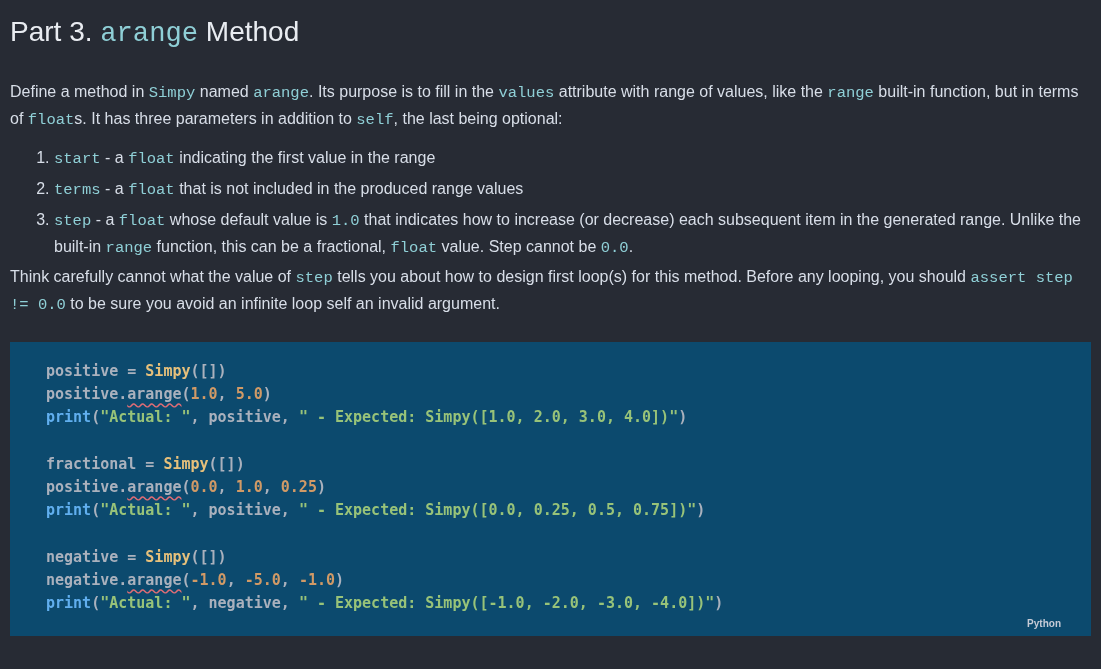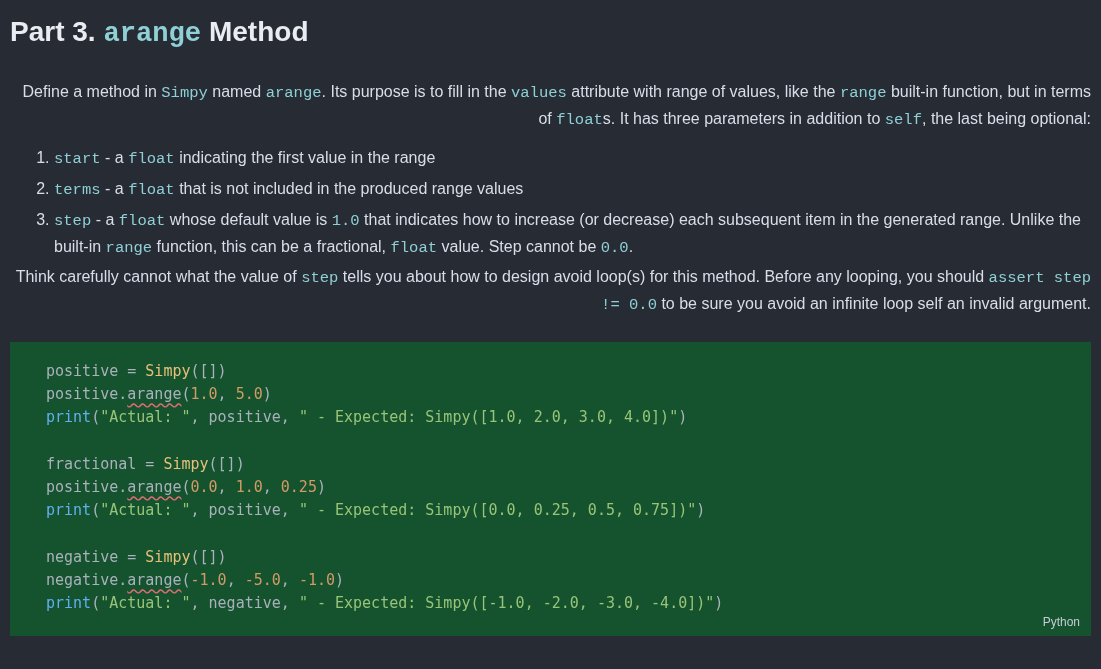--- a/index.html
+++ b/index.html
@@ -5,58 +5,59 @@
   body {
     margin: 0;
     padding: 10px 10px 20px 10px;
     background-color: #272b34;
     color: #d8dee8;
     font-family: "Segoe UI", Arial, sans-serif;
     font-size: 16px;
     line-height: 1.6;
   }
   h2 {
-    font-weight: 700;
+    font-weight: 400;
     font-size: 28px;
     color: #e9ecf1;
     margin: 0 0 24px 0;
   }
   .code-inline {
     font-family: Consolas, "Courier New", monospace;
     color: #8fcfd6;
     font-size: 0.97em;
   }
-  p { margin: 0 0 10px 0; text-align: right; }
+  p { margin: 0 0 10px 0; }
   ol {
     margin: 12px 0 0 0;
     padding-left: 44px;
   }
   ol li { margin-bottom: 4px; color:#d8dee8;}
   .code-block {
-    background-color: #14532d;
+    background-color: #0c4a6e;
     margin-top: 24px;
     padding: 18px 0 0 0;
     position: relative;
     font-family: Consolas, "Courier New", monospace;
     font-size: 15px;
     line-height: 1.55;
+    font-weight: bold;
   }
   .code-block pre {
     margin: 0;
     padding: 0 28px 20px 36px;
     white-space: pre;
     overflow-x: auto;
     color:#aab1bd;
   }
   .lang-label {
     position: absolute;
     bottom: 4px;
-    right: 11px;
+    right: 30px;
     font-family: "Segoe UI", Arial, sans-serif;
-    font-size: 12px;
+    font-size: 10px;
     color: #c6cbd6;
   }
   
   .tk-id   { color: #aab1bd; }   
   .tk-op   { color: #aab1bd; }
   .tk-cls  { color: #e6c07b; }   
   .tk-num  { color: #d19a66; }   
   .tk-str  { color: #98c379; }   
   .tk-fn   { color: #61afef; }   
   .tk-attr { color: #aab1bd; text-decoration: underline wavy #e06c75; text-decoration-skip-ink: none; text-underline-offset: 3px;}   
@@ -79,21 +80,21 @@
   </li>
   <li>
     <span class="code-inline">terms</span><span> - a </span><span class="code-inline">float</span><span> that is not included in the produced range values</span>
   </li>
   <li>
     <span class="code-inline">step</span><span> - a </span><span class="code-inline">float</span><span> whose default value is </span><span class="code-inline">1.0</span><span> that indicates how to increase (or decrease) each subsequent item in the generated range. Unlike the built-in </span><span class="code-inline">range</span><span> function, this can be a fractional, </span><span class="code-inline">float</span><span> value. Step cannot be </span><span class="code-inline">0.0</span><span>.</span>
   </li>
 </ol>
 
 <p>
-  <span>Think carefully cannot what the value of </span><span class="code-inline">step</span><span> tells you about how to design avoid loop(s) for this method. Before any looping, you should </span><span class="code-inline">assert step != 0.0</span><span> to be sure you avoid an infinite loop self an invalid argument.</span>
+  <span>Think carefully cannot what the value of </span><span class="code-inline">step</span><span> tells you about how to design first loop(s) for this method. Before any looping, you should </span><span class="code-inline">assert step != 0.0</span><span> to be sure you avoid an infinite loop self an invalid argument.</span>
 </p>
 
 <div class="code-block">
 <pre><span class="tk-id">positive</span><span class="tk-op"> = </span><span class="tk-cls">Simpy</span><span class="tk-p">(</span><span class="tk-p">[]</span><span class="tk-p">)</span>
 <span class="tk-id">positive</span><span class="tk-p">.</span><span class="tk-attr">arange</span><span class="tk-p">(</span><span class="tk-num">1.0</span><span class="tk-p">, </span><span class="tk-num">5.0</span><span class="tk-p">)</span>
 <span class="tk-fn">print</span><span class="tk-p">(</span><span class="tk-str">"Actual: "</span><span class="tk-p">, </span><span class="tk-id">positive</span><span class="tk-p">, </span><span class="tk-str">" - Expected: Simpy([1.0, 2.0, 3.0, 4.0])"</span><span class="tk-p">)</span>
 
 <span class="tk-id">fractional</span><span class="tk-op"> = </span><span class="tk-cls">Simpy</span><span class="tk-p">(</span><span class="tk-p">[]</span><span class="tk-p">)</span>
 <span class="tk-id">positive</span><span class="tk-p">.</span><span class="tk-attr">arange</span><span class="tk-p">(</span><span class="tk-num">0.0</span><span class="tk-p">, </span><span class="tk-num">1.0</span><span class="tk-p">, </span><span class="tk-num">0.25</span><span class="tk-p">)</span>
 <span class="tk-fn">print</span><span class="tk-p">(</span><span class="tk-str">"Actual: "</span><span class="tk-p">, </span><span class="tk-id">positive</span><span class="tk-p">, </span><span class="tk-str">" - Expected: Simpy([0.0, 0.25, 0.5, 0.75])"</span><span class="tk-p">)</span>

